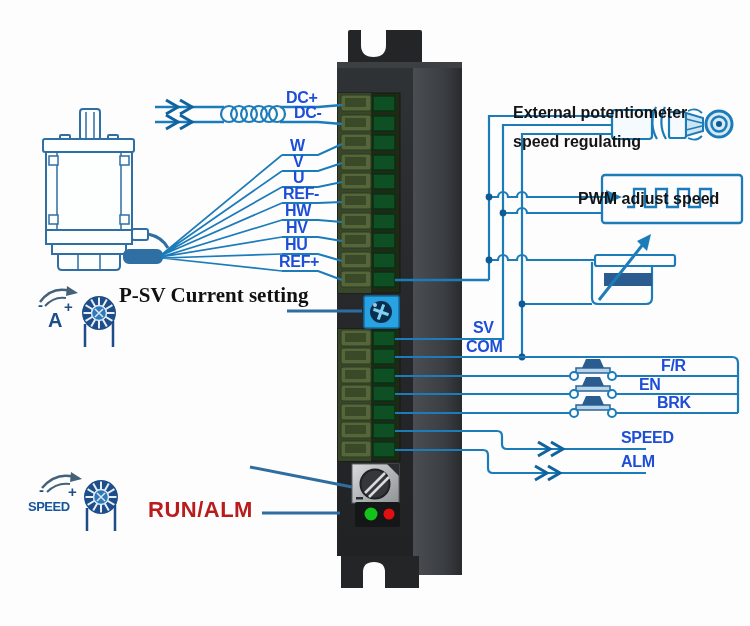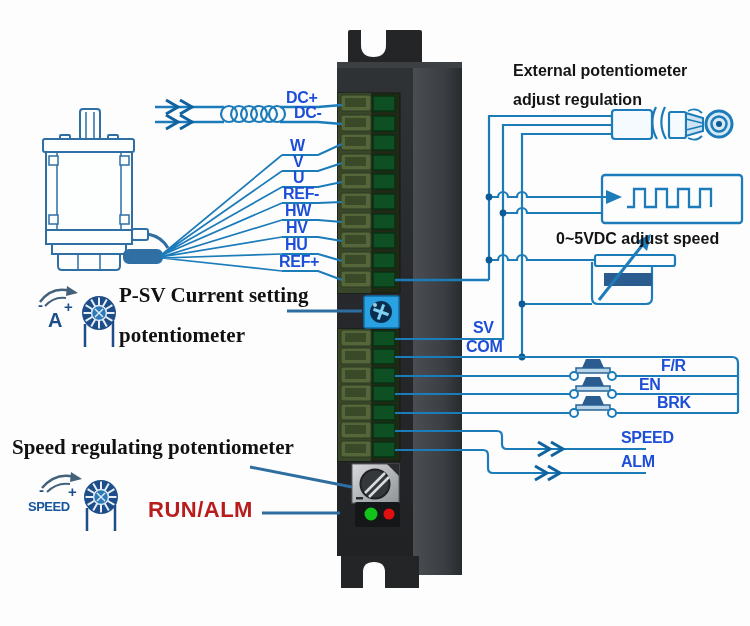--- a/index.html
+++ b/index.html
@@ -2,21 +2,21 @@
 <html><head>
 <meta charset="utf-8">
 <style>
   html,body{margin:0;padding:0;background:#ffffff;}
   #canvas{position:relative;width:750px;height:626px;background:#fdfdfe;overflow:hidden;
           font-family:"Liberation Sans","DejaVu Sans",sans-serif;}
   #scene{position:absolute;left:0;top:0;}
   .lbl{position:absolute;white-space:nowrap;color:#1d4ed8;line-height:1.05;}
   .wire{font-size:16px;font-weight:700;letter-spacing:-0.3px;}
   .h1{font-size:21px;font-weight:600;color:#111;font-family:Liberation Serif, serif;}
-  .med{font-size:16px;font-weight:600;color:#141414;}
+  .med{font-size:16px;font-weight:600;color:#141414;margin-top:42px;}
   .runalm{font-size:22px;font-weight:700;color:#b91c1c;letter-spacing:0.5px;}
   .speedtxt{font-size:13px;font-weight:800;color:#17569c;letter-spacing:-0.5px;}
   .sign{font-size:15px;font-weight:800;color:#1d4e89;}
   .aletter{font-size:20px;font-weight:800;color:#1d4e89;}
 </style>
 </head>
 <body>
 
 <div id="canvas">
 
@@ -276,40 +276,38 @@
 <div class="lbl wire" style="left:290px;top:138px">W</div>
 <div class="lbl wire" style="left:293px;top:154px">V</div>
 <div class="lbl wire" style="left:293px;top:170px">U</div>
 <div class="lbl wire" style="left:283px;top:186px">REF-</div>
 <div class="lbl wire" style="left:285px;top:203px">HW</div>
 <div class="lbl wire" style="left:286px;top:220px">HV</div>
 <div class="lbl wire" style="left:285px;top:237px">HU</div>
 <div class="lbl wire" style="left:279px;top:254px">REF+</div>
 
 <div class="lbl med" style="left:513px;top:63px">External potentiometer</div>
-<div class="lbl med" style="left:513px;top:92px">adjust regulation</div>
-<div class="lbl med" style="left:556px;top:231px">0~5VDC adjust speed</div>
+<div class="lbl med" style="left:513px;top:92px">speed regulating</div>
+<div class="lbl med" style="left:578px;top:149px">PWM adjust speed</div>
 
 <div class="lbl wire" style="left:473px;top:320px">SV</div>
 <div class="lbl wire" style="left:466px;top:339px">COM</div>
 
 <div class="lbl wire" style="left:661px;top:358px">F/R</div>
 <div class="lbl wire" style="left:639px;top:377px">EN</div>
 <div class="lbl wire" style="left:657px;top:395px">BRK</div>
 
 <div class="lbl wire" style="left:621px;top:430px">SPEED</div>
 <div class="lbl wire" style="left:621px;top:454px">ALM</div>
 
 <div class="lbl h1" style="left:119px;top:284px">P-SV Current setting</div>
-<div class="lbl h1" style="left:119px;top:324px">potentiometer</div>
 
 <div class="lbl sign" style="left:38px;top:297px">-</div>
 <div class="lbl sign" style="left:64px;top:299px">+</div>
 <div class="lbl aletter" style="left:48px;top:310px">A</div>
 
-<div class="lbl h1" style="left:12px;top:436px">Speed regulating potentiometer</div>
 <div class="lbl sign" style="left:39px;top:482px">-</div>
 <div class="lbl sign" style="left:68px;top:484px">+</div>
 <div class="lbl speedtxt" style="left:28px;top:500px">SPEED</div>
 
 <div class="lbl runalm" style="left:148px;top:498px">RUN/ALM</div>
 
 </div>
 
 </body></html>

